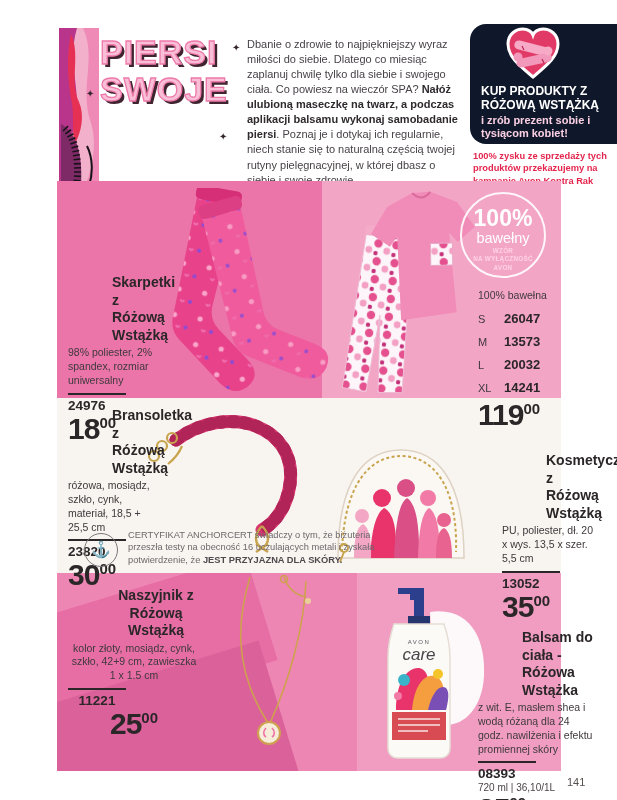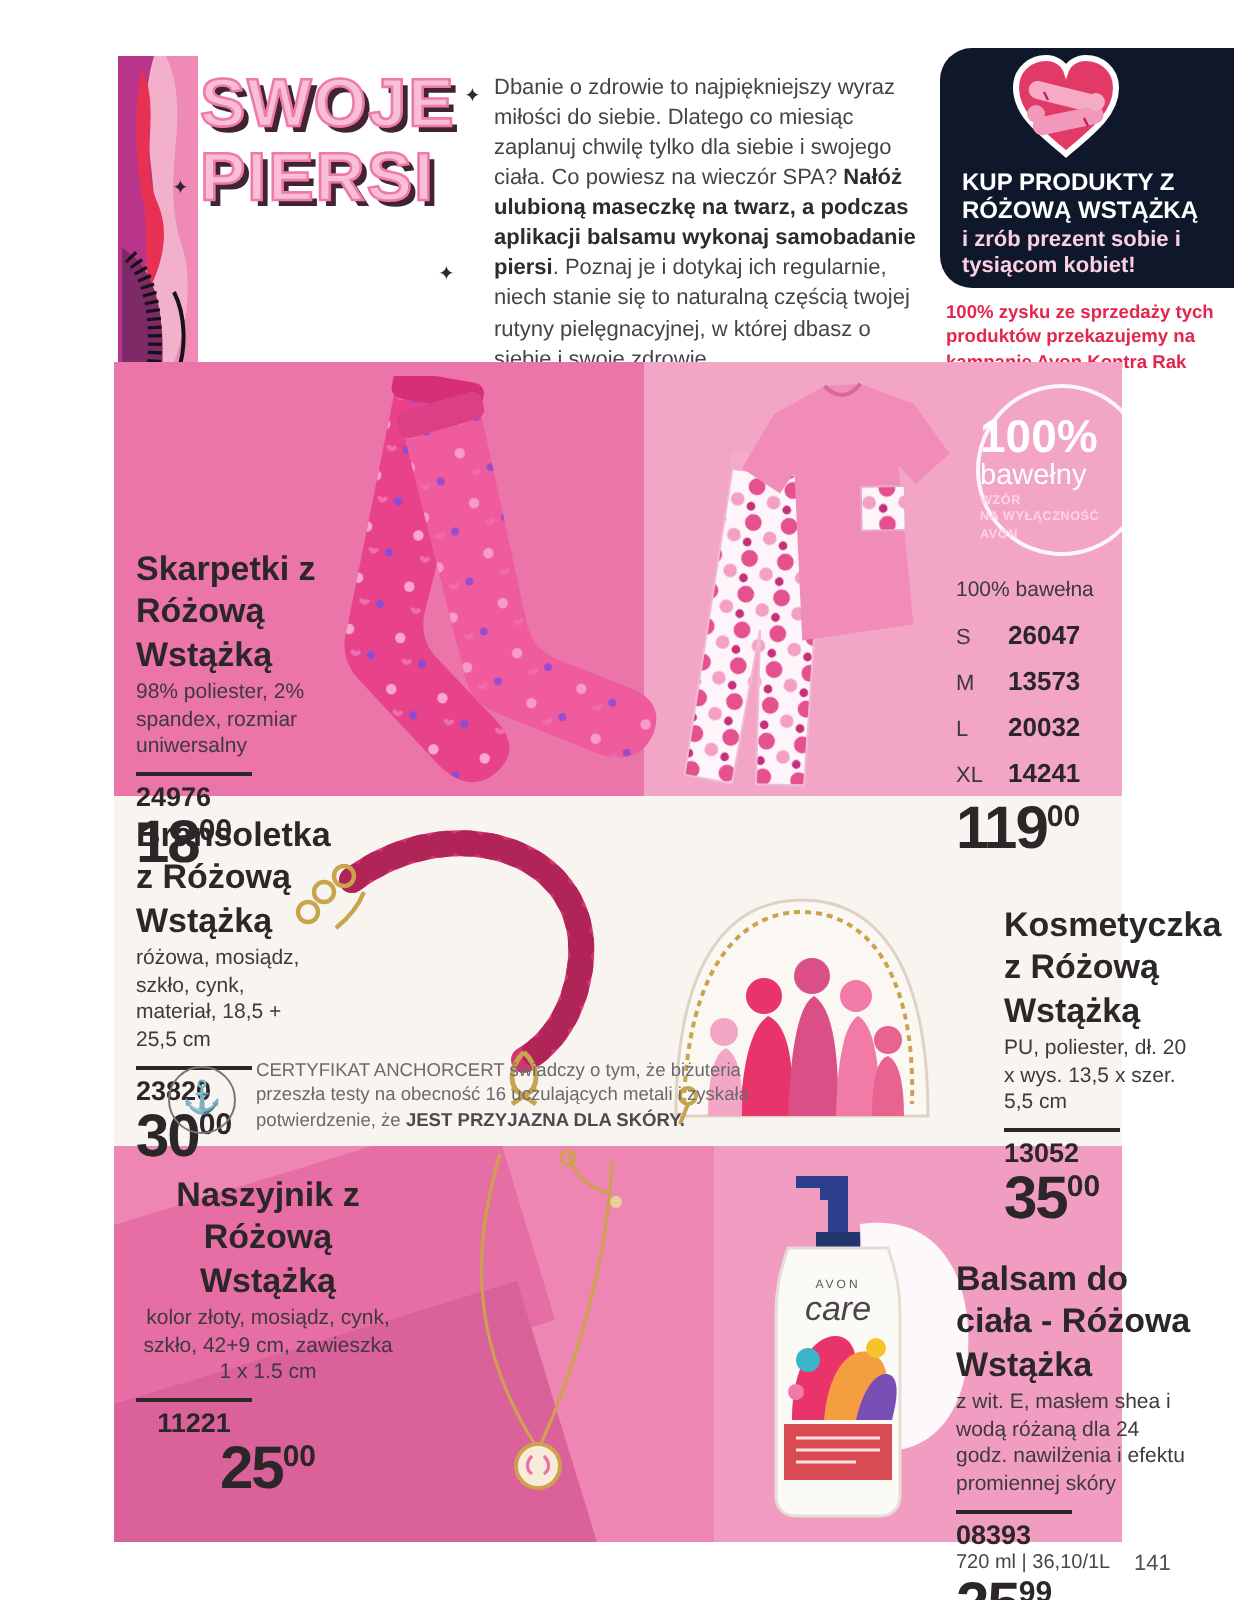--- a/index.html
+++ b/index.html
@@ -30,42 +30,42 @@
   .cell-socks   { left:57px;  top:181px; width:265px; height:217px; background:#eb74a9; }
   .cell-pajama  { left:322px; top:181px; width:239px; height:217px; background:#f3a5c6; }
   .cell-mid     { left:57px;  top:398px; width:504px; height:175px; background:#f8f4ef; }
   .cell-neck    { left:57px;  top:573px; width:300px; height:198px; background:#ee86b4; overflow:hidden; }
   .cell-balm    { left:357px; top:573px; width:204px; height:198px; background:#f09dc1; }
   .deco-box1 { position:absolute; left:-40px; top:16px;  width:250px; height:110px; background:#e76ea5; transform:rotate(-17deg); }
   .deco-box2 { position:absolute; left:-70px; top:108px; width:300px; height:150px; background:#db619a; transform:rotate(-17deg); }
 
   
   .pinfo { position:absolute; color:#2b2628; }
-  .pname { font-size:17px; font-weight:bold; line-height:1.25; color:#2b2628; }
+  .pname { font-size:14px; font-weight:bold; line-height:1.25; color:#2b2628;margin-left:44px; }
   .pdesc { font-size:10.5px; line-height:1.32; color:#3e393c; margin-top:2px; }
   .pcode { margin-top:5px; border-top:2px solid #2b2628; padding-top:3px; width:58px;
            font-weight:bold; font-size:13.5px; }
   .price { font-size:30px; font-weight:bold; letter-spacing:-1px; line-height:1.05; color:#2b2628; }
   .price sup { font-size:15px; letter-spacing:0; }
   .volume { font-size:10px; color:#4a4548; margin-top:1px; }
 
   .info-socks { left:68px;  top:274px; width:92px; }
   .info-pajama{ left:478px; top:287px; width:100px; }
   .info-brace { left:68px;  top:407px; width:95px; }
   .info-bag   { left:502px; top:452px; width:95px; }
   .info-neck  { left:68px;  top:587px; width:132px;text-align:center; }
   .info-balm  { left:478px; top:629px; width:120px; }
 
   .size-row { line-height:1.45; }
   .size-label { display:inline-block; width:26px; font-size:11px; color:#3e393c; }
   .size-code { font-size:13px; font-weight:bold; }
 
   
-  .badge { position:absolute; left:488px; top:192px; width:86px; height:86px; border-radius:50%;
-           border:2px solid rgba(255,255,255,.9); color:#fff; text-align:left; padding-top:13px; }
+  .badge { position:absolute; left:460px; top:192px; width:86px; height:86px; border-radius:50%;
+           border:2px solid rgba(255,255,255,.9); color:#fff; text-align:center; padding-top:13px; }
   .badge-percent { font-size:23px; font-weight:bold; line-height:1; }
   .badge-material { font-size:14.5px; line-height:1.15; }
   .badge-small { font-size:6.3px; font-weight:bold; color:#ffd2e4; line-height:1.35; letter-spacing:.3px; }
   .badge-small:first-of-type { margin-top:3px; }
 
   
   .cert { position:absolute; left:84px; top:529px; width:300px; }
   .cert-stamp { position:absolute; left:0; top:4px; width:34px; height:34px; border-radius:50%;
                 border:1.5px solid #7b767a; color:#7b767a; font-size:16px; text-align:center; line-height:32px; }
   .cert-text { margin-left:44px; font-size:9.3px; color:#6d686c; line-height:1.32; width:250px; }
@@ -84,22 +84,22 @@
     <rect x="2" y="0" width="40" height="158" fill="#f3b0cb"></rect>
     <path d="M2,0 L20,0 C8,40 30,70 14,110 C8,128 10,146 18,158 L2,158 Z" fill="#b8358b"></path>
     <path d="M26,0 C40,30 22,60 34,95 C40,114 36,140 28,158 L42,158 L42,0 Z" fill="#ef8ab6"></path>
     <path d="M14,6 C24,28 12,52 22,74 C28,88 24,104 18,116 C14,104 18,88 14,70 C10,48 10,24 14,6 Z" fill="#e63054"></path>
     <path d="M4,96 C18,104 26,122 24,158 L4,158 Z" fill="#7e2a66"></path>
     <path d="M8,100 C18,110 22,130 20,154" stroke="#171218" stroke-width="7" fill="none" stroke-dasharray="1.6 2.6"></path>
     <path d="M30,118 C36,130 36,146 32,158" stroke="#171218" stroke-width="2" fill="none"></path>
   </svg>
 
   <div class="title">
+    <div>PIERSI</div>
     <div>SWOJE</div>
-    <div>PIERSI</div>
   </div>
   <span class="sparkle" style="left:232px; top:42px;">✦</span>
   <span class="sparkle" style="left:86px; top:88px;">✦</span>
   <span class="sparkle" style="left:219px; top:131px;">✦</span>
 
   <p class="intro"><span>Dbanie o zdrowie to najpiękniejszy wyraz miłości do siebie. Dlatego co miesiąc zaplanuj chwilę tylko dla siebie i swojego ciała. Co powiesz na wieczór SPA? </span><b>Nałóż ulubioną maseczkę na twarz, a podczas aplikacji balsamu wykonaj samobadanie piersi</b><span>. Poznaj je i dotykaj ich regularnie, niech stanie się to naturalną częścią twojej rutyny pielęgnacyjnej, w której dbasz o siebie i swoje zdrowie.</span></p>
 
   <div class="promo-box">
     <svg class="heart-wrap" viewBox="0 0 58 56">
       <path d="M29,51 C16,40 4,31 4,18 C4,8 12,3 19,3 C24,3 28,6 29,9 C30,6 34,3 39,3 C46,3 54,8 54,18 C54,31 42,40 29,51 Z" fill="#e23a67" stroke="#ffffff" stroke-width="3"></path>

